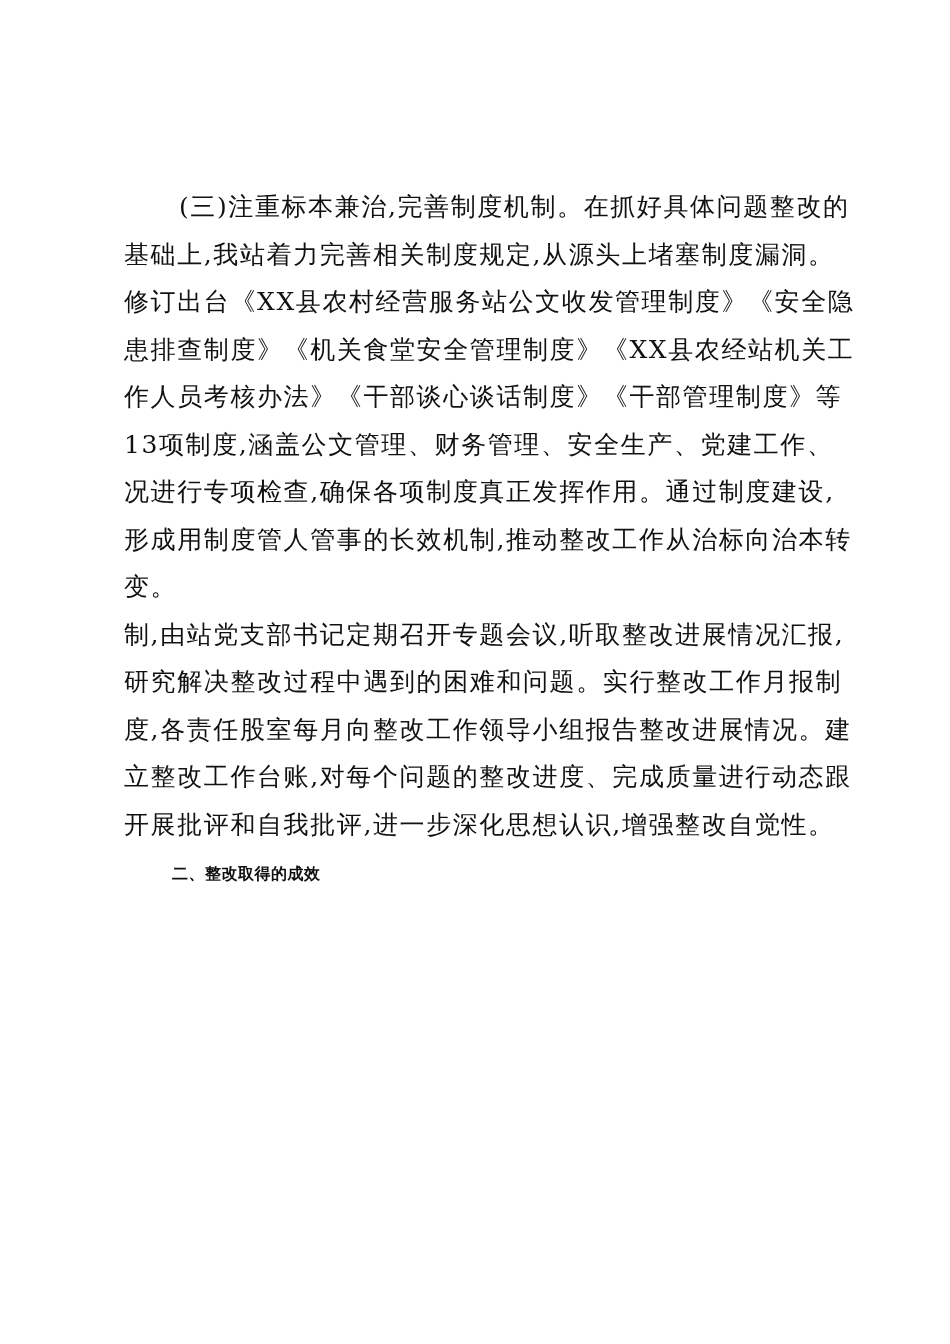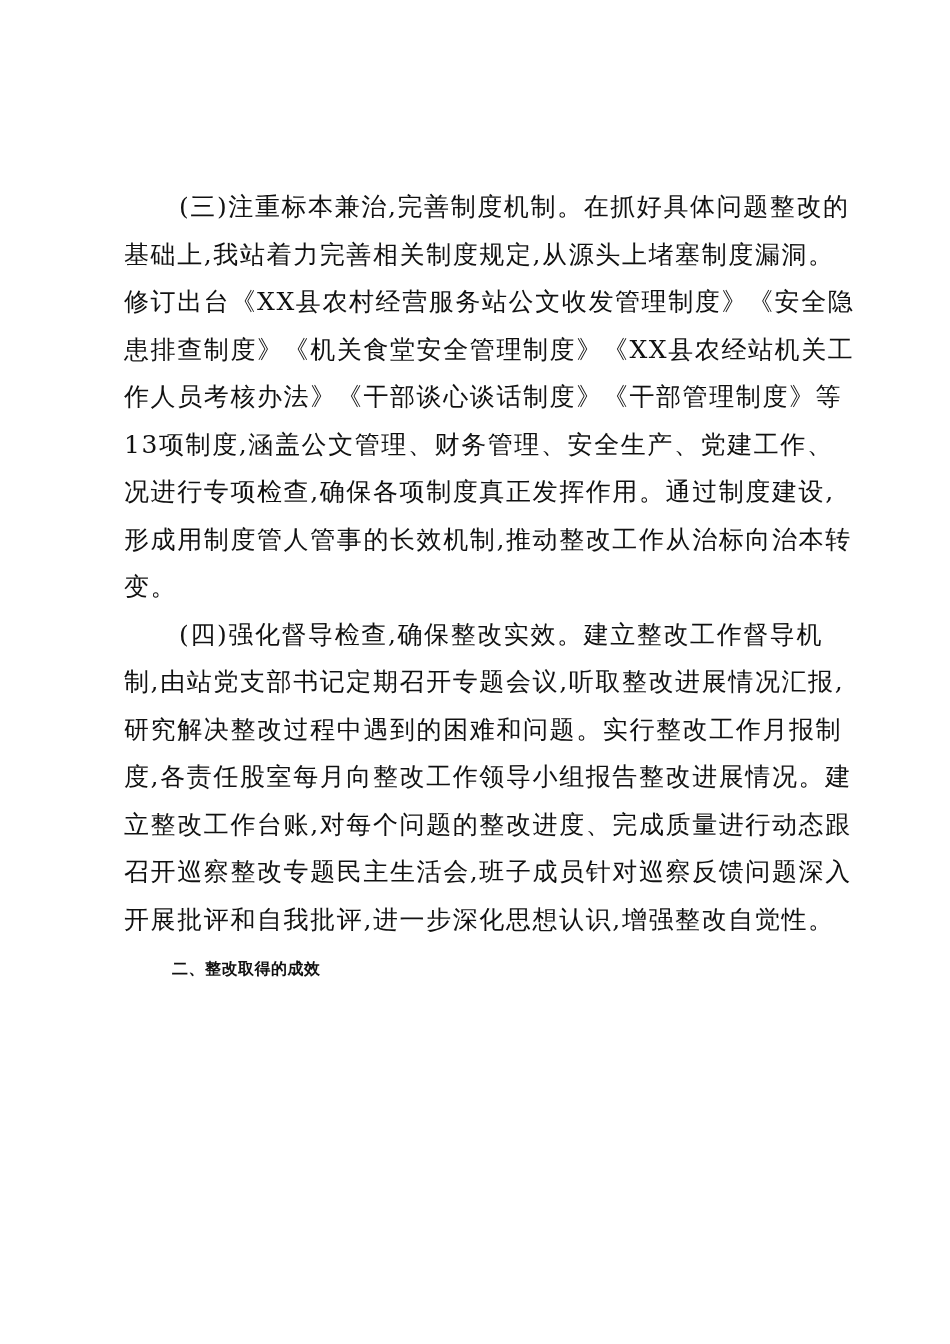--- a/index.html
+++ b/index.html
@@ -68,25 +68,23 @@
       <span class="line">修订出台《XX县农村经营服务站公文收发管理制度》《安全隐</span>
       <span class="line">患排查制度》《机关食堂安全管理制度》《XX县农经站机关工</span>
       <span class="line">作人员考核办法》《干部谈心谈话制度》《干部管理制度》等</span>
       <span class="line">13项制度,涵盖公文管理、财务管理、安全生产、党建工作、</span>
       <span class="line">况进行专项检查,确保各项制度真正发挥作用。通过制度建设,</span>
       <span class="line">形成用制度管人管事的长效机制,推动整改工作从治标向治本转</span>
       <span class="line last">变。</span>
     </div>
 
     <div class="paragraph">
-      <span class="line indent">(四)强化督导检查,确保整改实效。建立整改工作督导机</span>
       <span class="line">制,由站党支部书记定期召开专题会议,听取整改进展情况汇报,</span>
       <span class="line">研究解决整改过程中遇到的困难和问题。实行整改工作月报制</span>
       <span class="line">度,各责任股室每月向整改工作领导小组报告整改进展情况。建</span>
       <span class="line">立整改工作台账,对每个问题的整改进度、完成质量进行动态跟</span>
-      <span class="line">召开巡察整改专题民主生活会,班子成员针对巡察反馈问题深入</span>
       <span class="line last">开展批评和自我批评,进一步深化思想认识,增强整改自觉性。</span>
     </div>
 
     <div class="heading">二、整改取得的成效</div>
 
   </div>
 </div>
 
 </body></html>

